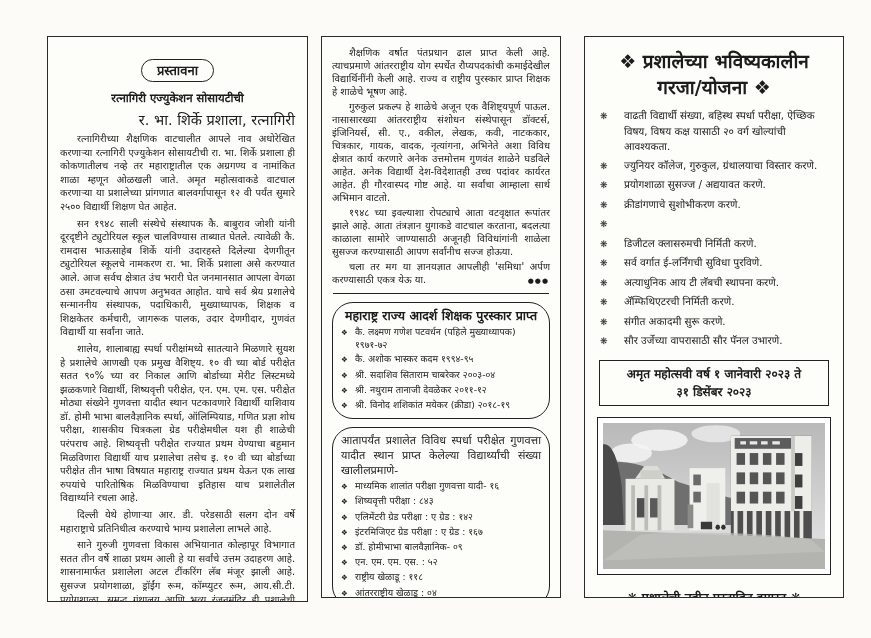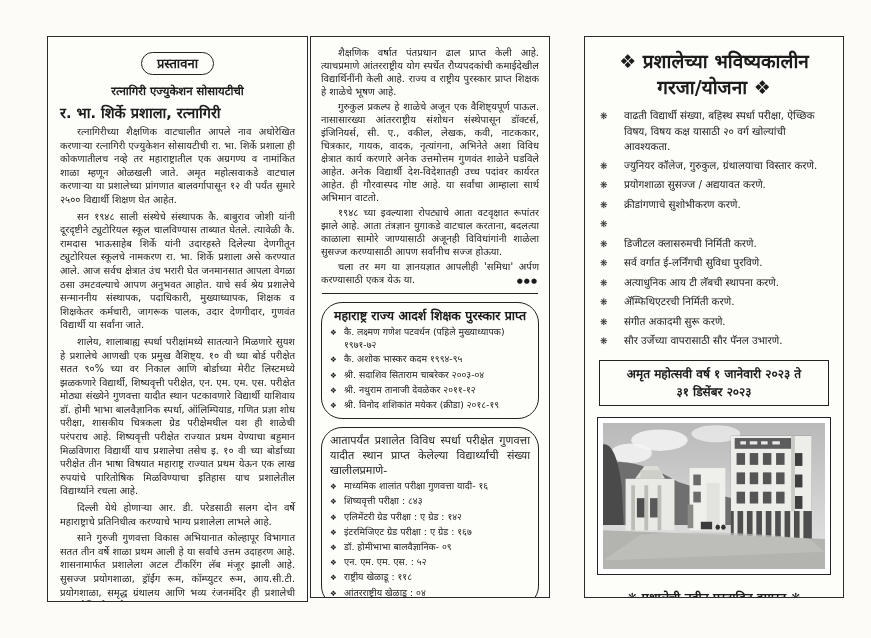--- a/index.html
+++ b/index.html
@@ -1,29 +1,29 @@
 <!DOCTYPE html>
 <html><head>
 <meta charset="utf-8">
 <style>
   html,body{margin:0;padding:0;background:#e9e8e4;}
   #page{position:relative;width:871px;height:638px;background:#fcfbf8;overflow:hidden;
         font-family:"DejaVu Sans",sans-serif;color:#1c1c1c;}
   .panel{position:absolute;top:36px;background:#fdfdfa;border:1.6px solid #2b2b2b;
          box-sizing:border-box;overflow:hidden;}
   #left-panel{left:47px;width:261px;height:566px;padding:10px 12px 8px 12px;}
-  #middle-panel{left:310px;width:240px;height:562px;padding:7px 10px;}
+  #middle-panel{left:321px;width:240px;height:562px;padding:7px 10px;}
   #right-panel{left:584px;width:260px;height:562px;padding:10px 12px;}
 
   
-  .badge-wrap{text-align:center;margin-top:5px;}
+  .badge-wrap{text-align:center;margin-top:12px;}
   .badge{display:inline-block;border:1.8px solid #222;border-radius:13px;
          padding:1px 15px 2px 15px;font-weight:bold;font-size:13px;}
   .subtitle{text-align:center;font-weight:bold;font-size:11.5px;margin-top:8px;}
-  .main-title{text-align:left;font-weight:bold;font-size:14.5px;margin-top:4px;}
+  .main-title{text-align:right;font-weight:normal;font-size:14.5px;margin-top:4px;}
   .para{font-size:9.8px;line-height:13.6px;text-align:justify;text-indent:17px;
         margin:3px 0 0 0;}
   #middle-panel .para{line-height:13px;margin-top:2px;}
 
   .last-para-wrap{position:relative;}
   .dots{position:absolute;right:1px;bottom:1px;font-size:7px;letter-spacing:1px;}
 
   .mid-hr{border:none;border-top:1.3px solid #222;margin:7px 1px 0 1px;}
 
   .round-box{border:1.4px solid #222;border-radius:21px;padding:5px 8px 6px 8px;

